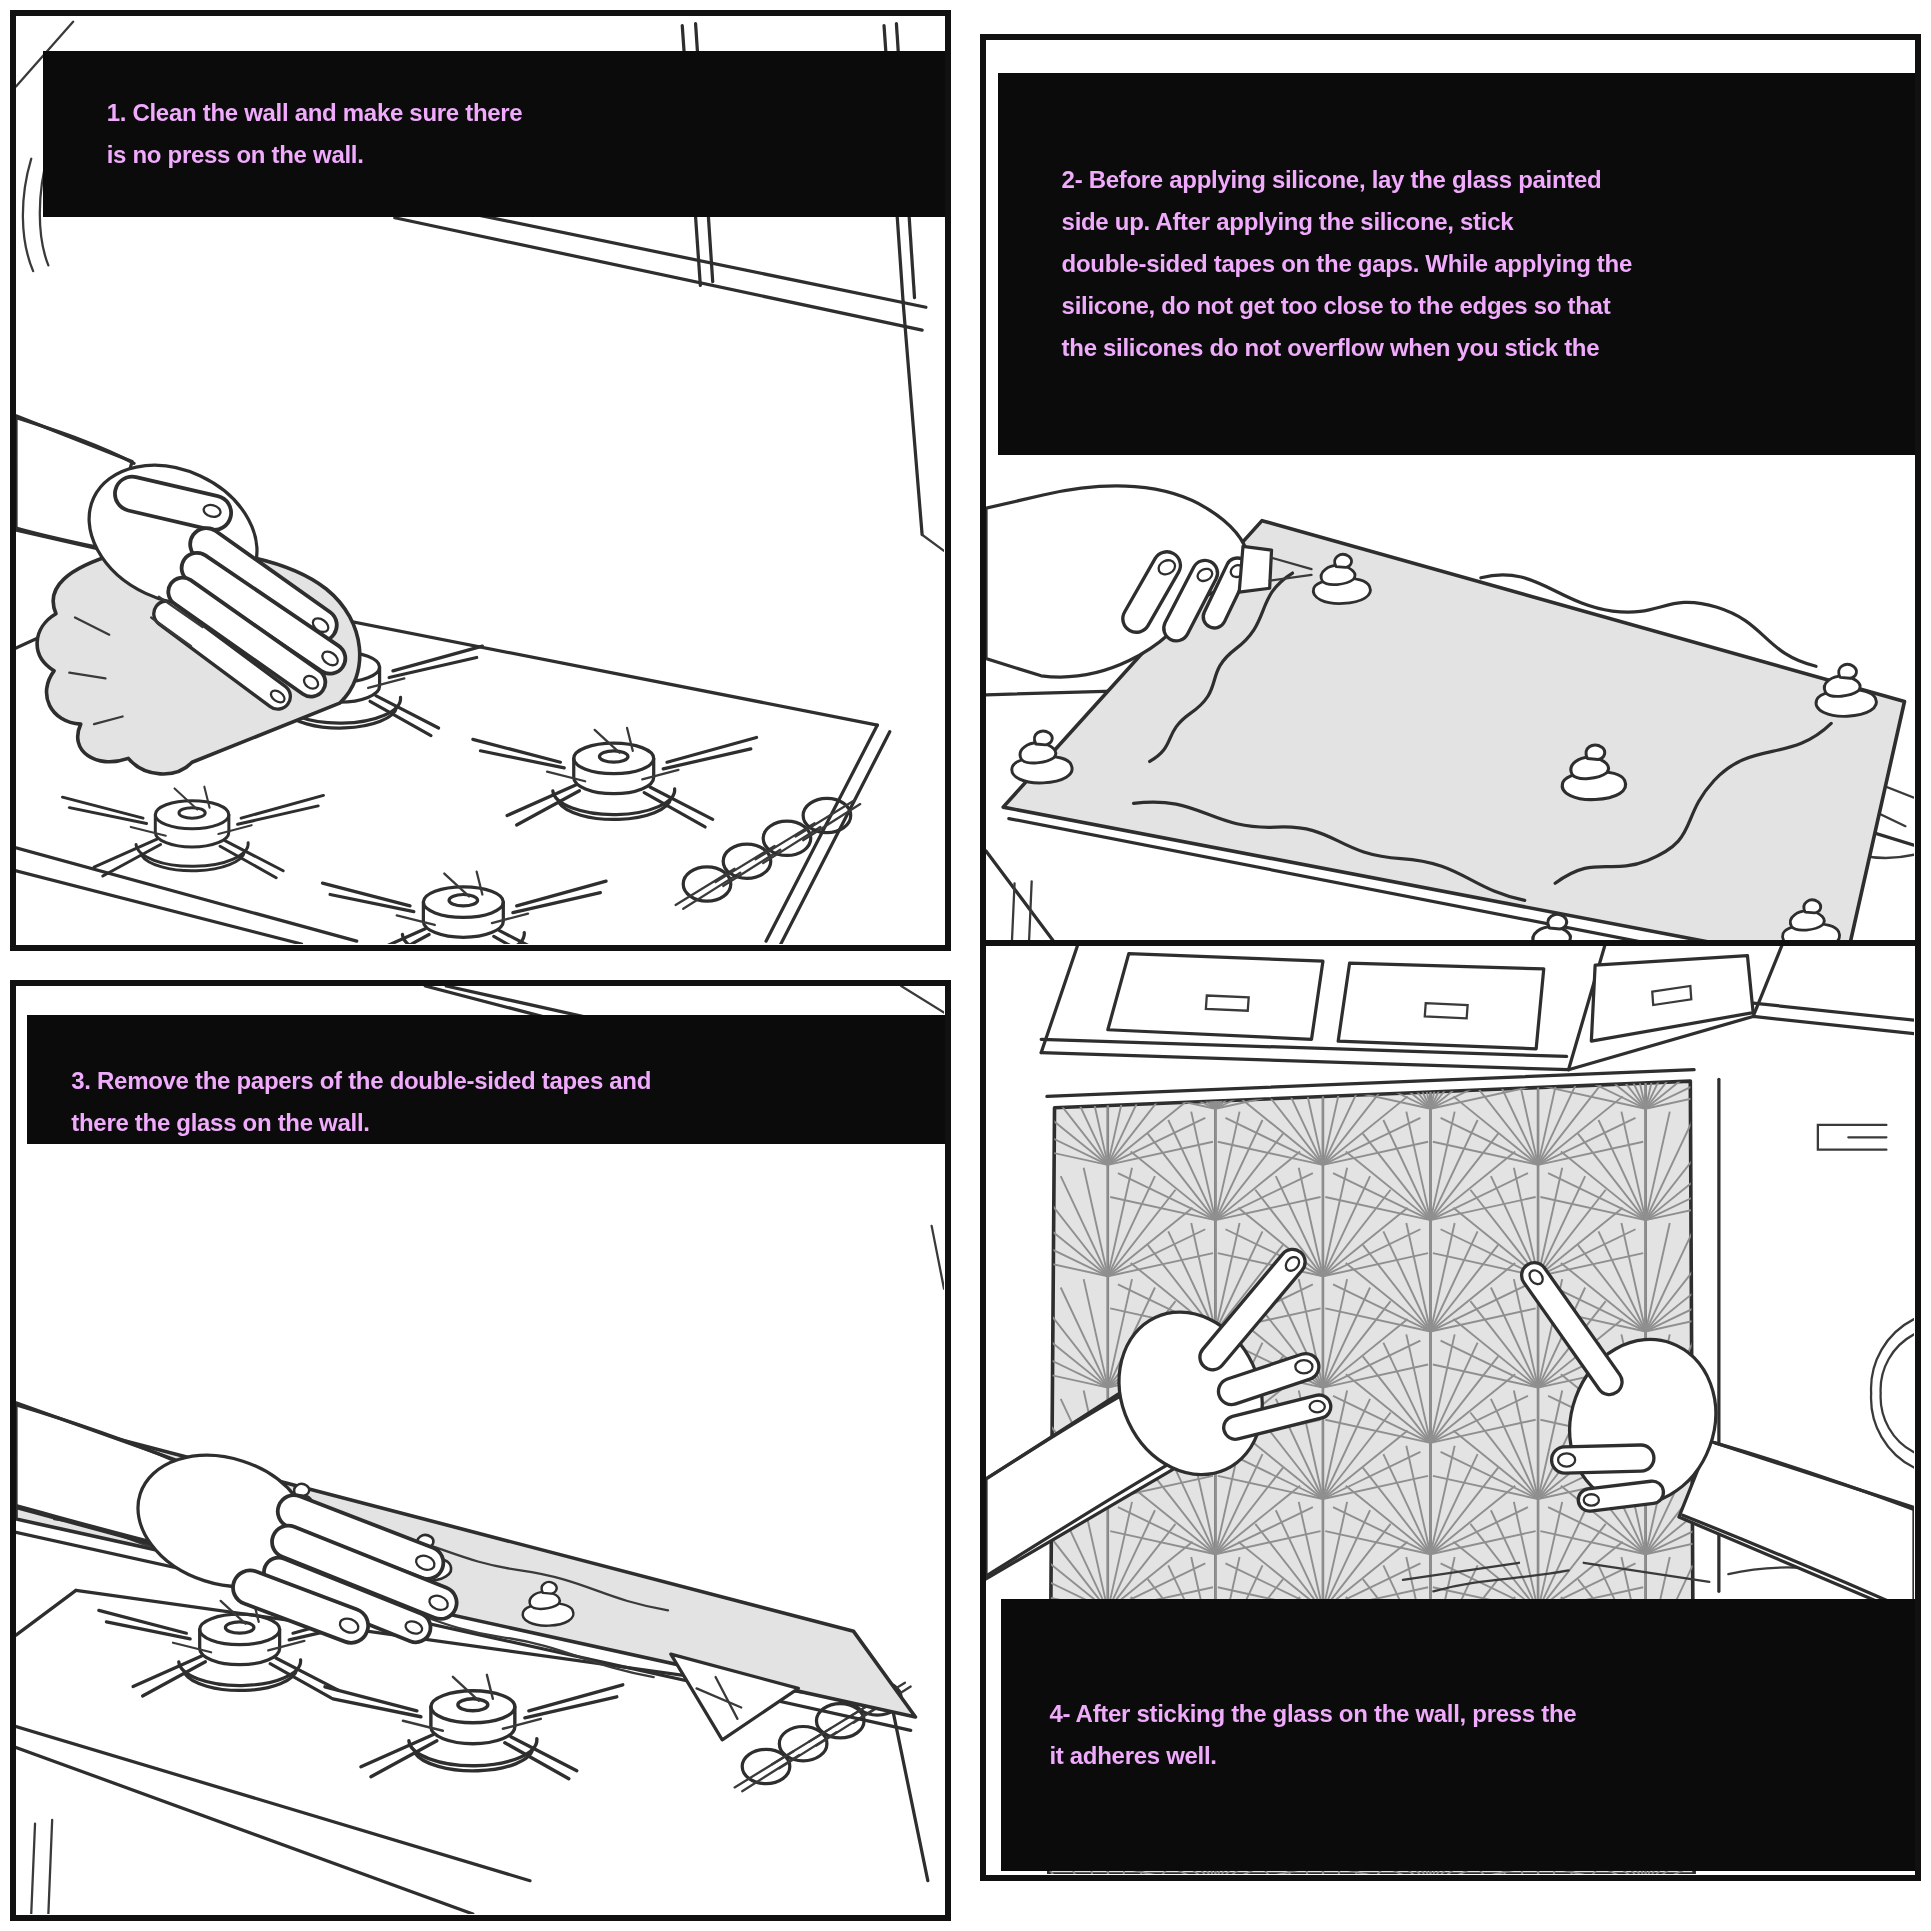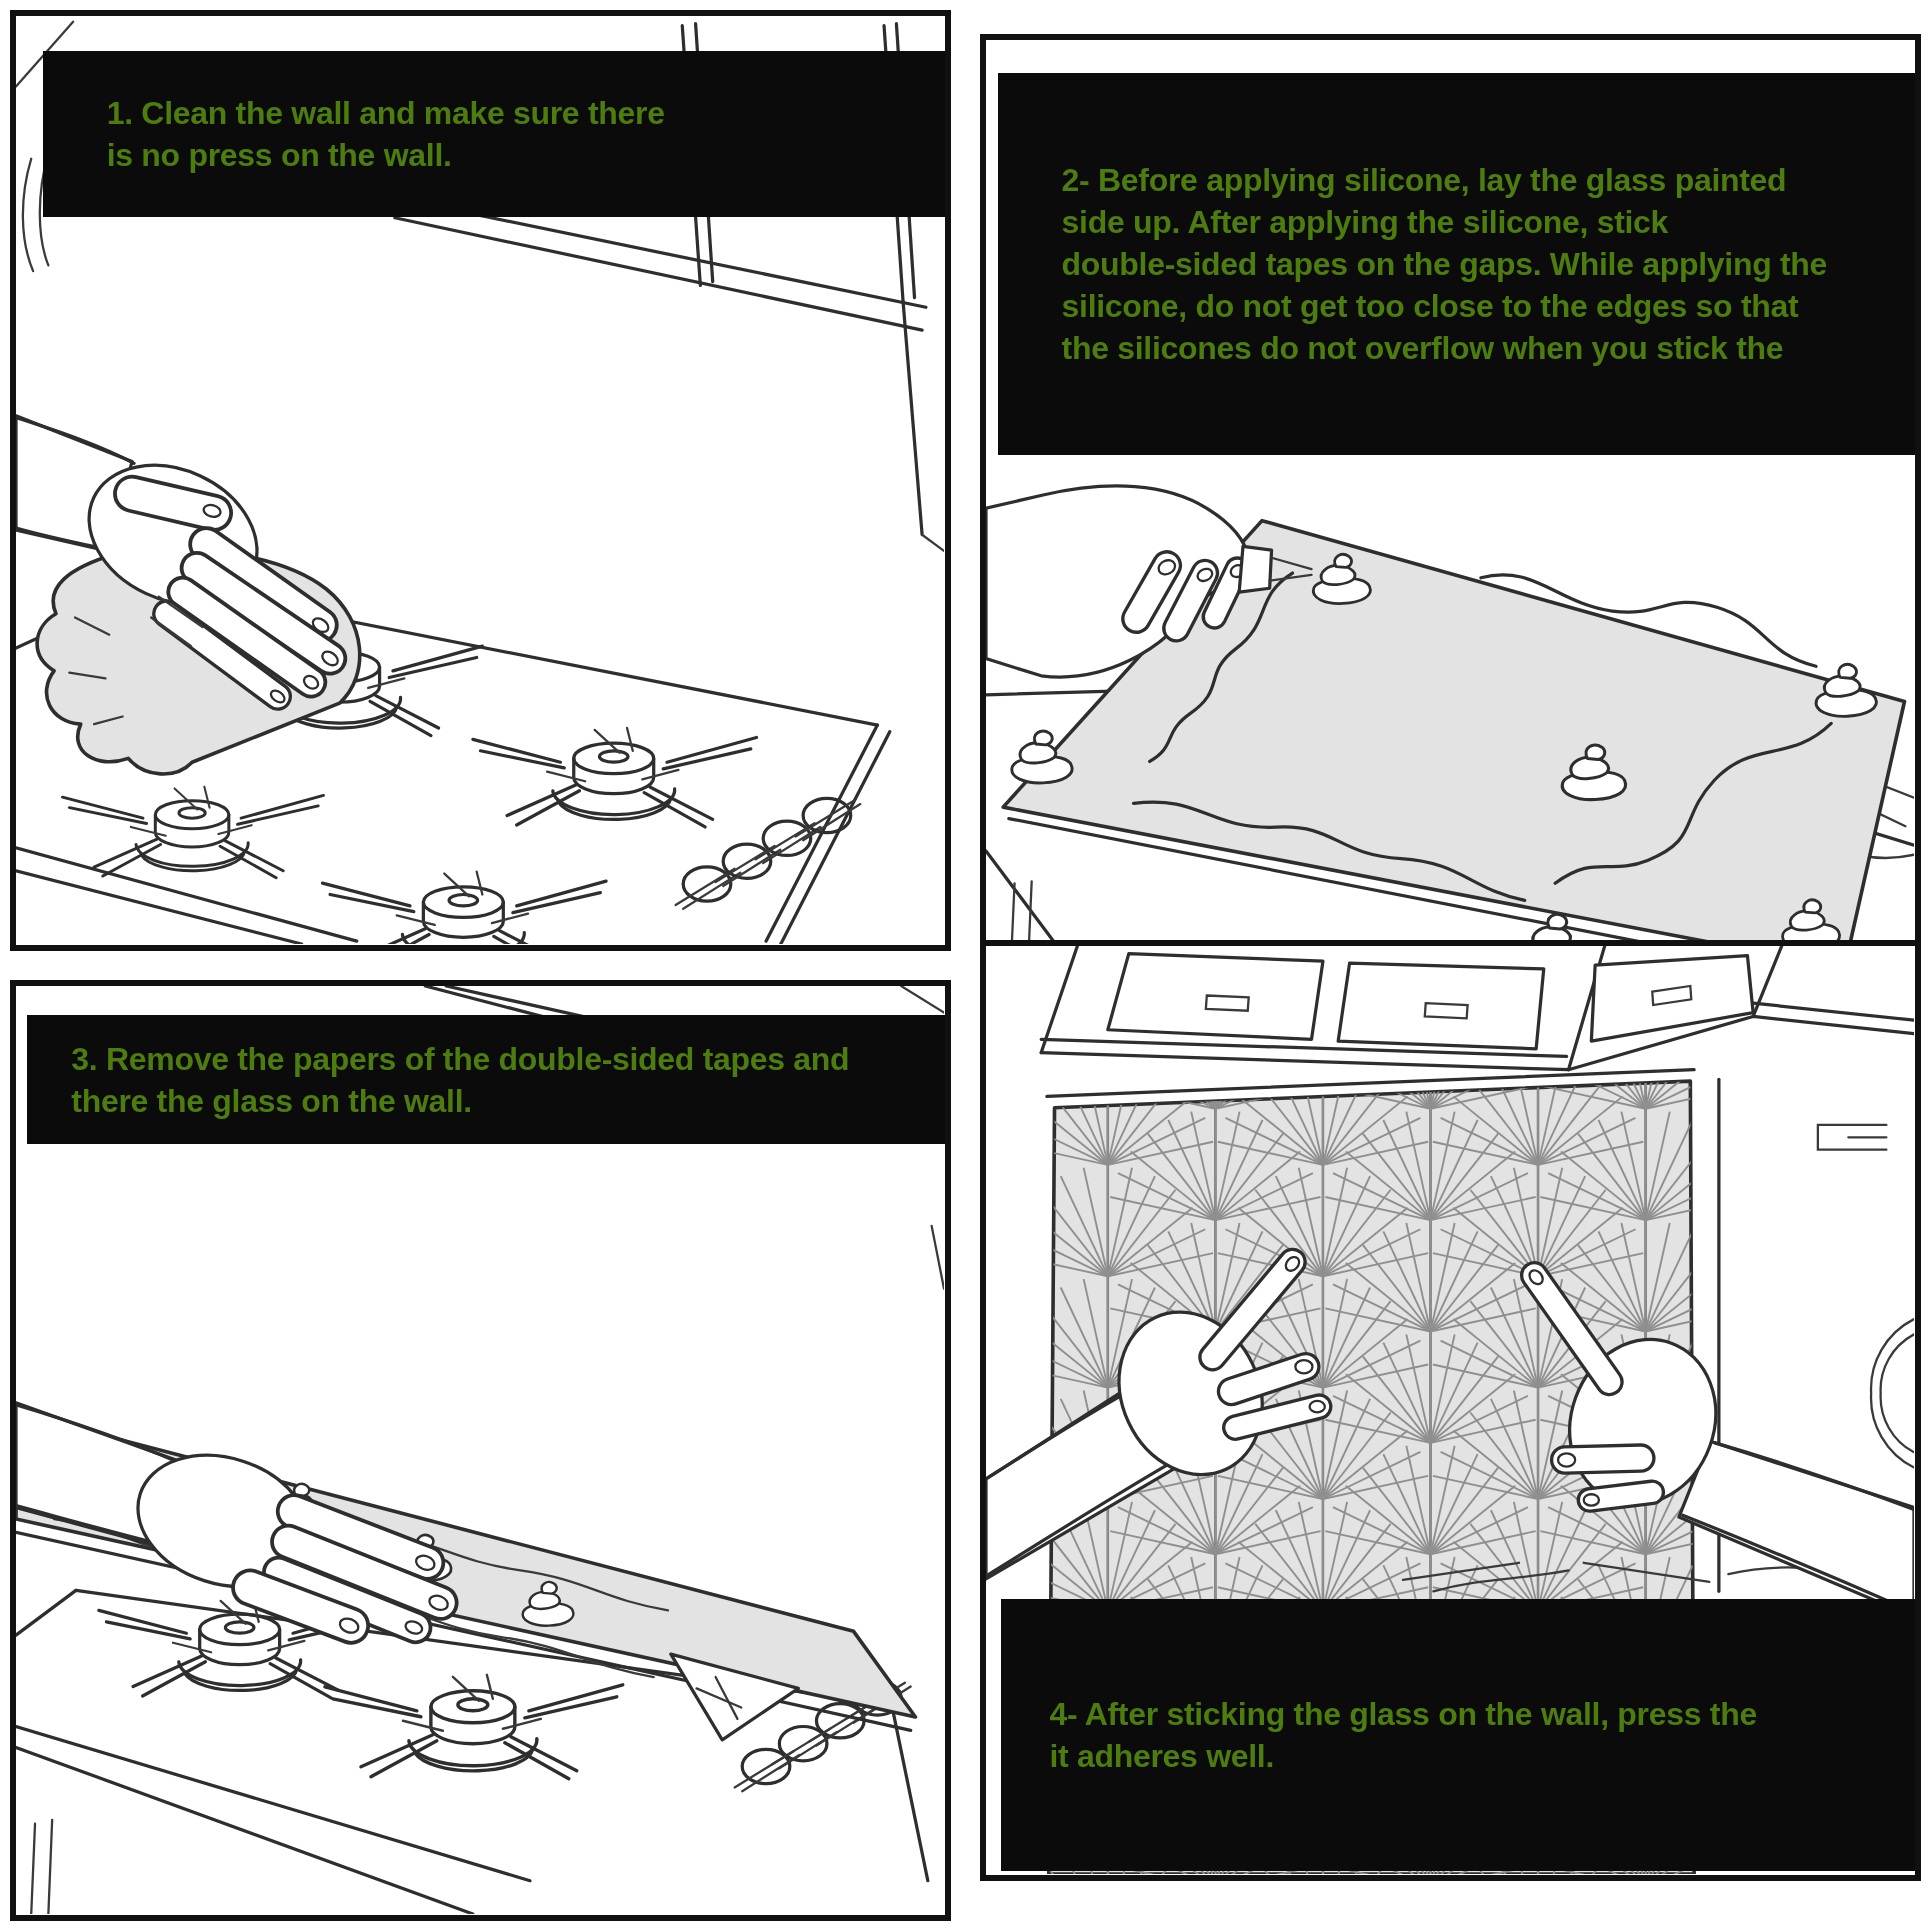--- a/index.html
+++ b/index.html
@@ -2,24 +2,24 @@
 <html><head>
 <meta charset="utf-8">
 <style>
   html,body{margin:0;padding:0;background:#ffffff;}
   body{width:1931px;height:1931px;position:relative;font-family:"Liberation Sans",sans-serif;}
   .sheet{position:absolute;inset:0;background:#fff;}
   .panel{position:absolute;width:941px;height:941px;border:6.8px solid #111111;background:#ffffff;box-sizing:border-box;overflow:hidden;}
   .p1{left:9.7px;top:9.7px;} .p2{left:980px;top:9.7px;margin-top:24px;} .p3{left:9.7px;top:980px;} .p4{left:980px;top:940px;}
   .art{position:absolute;left:0;top:0;}
   .caption{position:absolute;background:#0b0b0b;color:#ffffff;display:flex;flex-direction:column;justify-content:center;z-index:5;}
-  .cap-line{white-space:nowrap;font-size:32px;font-weight:700;letter-spacing:-0.3px;line-height:42px;color:#4d7c0f;}
+  .cap-line{white-space:nowrap;font-size:24px;font-weight:700;letter-spacing:-0.3px;line-height:42px;color:#f0abfc;}
   .c1{left:27px;top:35px;width:881px;height:166px;padding-left:64px;}
   .c2{left:11.6px;top:33px;width:906px;height:382px;padding-left:64px;}
-  .c3{left:11.6px;top:29px;width:898px;height:129px;padding-left:44px;}
+  .c3{left:11.6px;top:29px;width:898px;height:129px;padding-left:44px;justify-content:flex-end;}
   .c4{left:15.4px;top:653px;width:875px;height:272px;padding-left:48px;}
   
   .ln{stroke:#2e2e2e;stroke-width:3.4;fill:none;stroke-linecap:round;stroke-linejoin:round;}
   .ln2{stroke:#3a3a3a;stroke-width:2.4;fill:none;stroke-linecap:round;}
   .wf{fill:#ffffff;stroke:#2e2e2e;stroke-width:3.4;stroke-linejoin:round;}
   .gf{fill:#e3e3e3;stroke:#2e2e2e;stroke-width:3.8;stroke-linejoin:round;}
   .df{fill:#ffffff;stroke:#2e2e2e;stroke-width:3.2;stroke-linejoin:round;}
   .fo{stroke:#2e2e2e;stroke-linecap:round;fill:none;}
   .fi{stroke:#ffffff;stroke-linecap:round;fill:none;}
   .nail{fill:#ffffff;stroke:#2e2e2e;stroke-width:2.4;}

